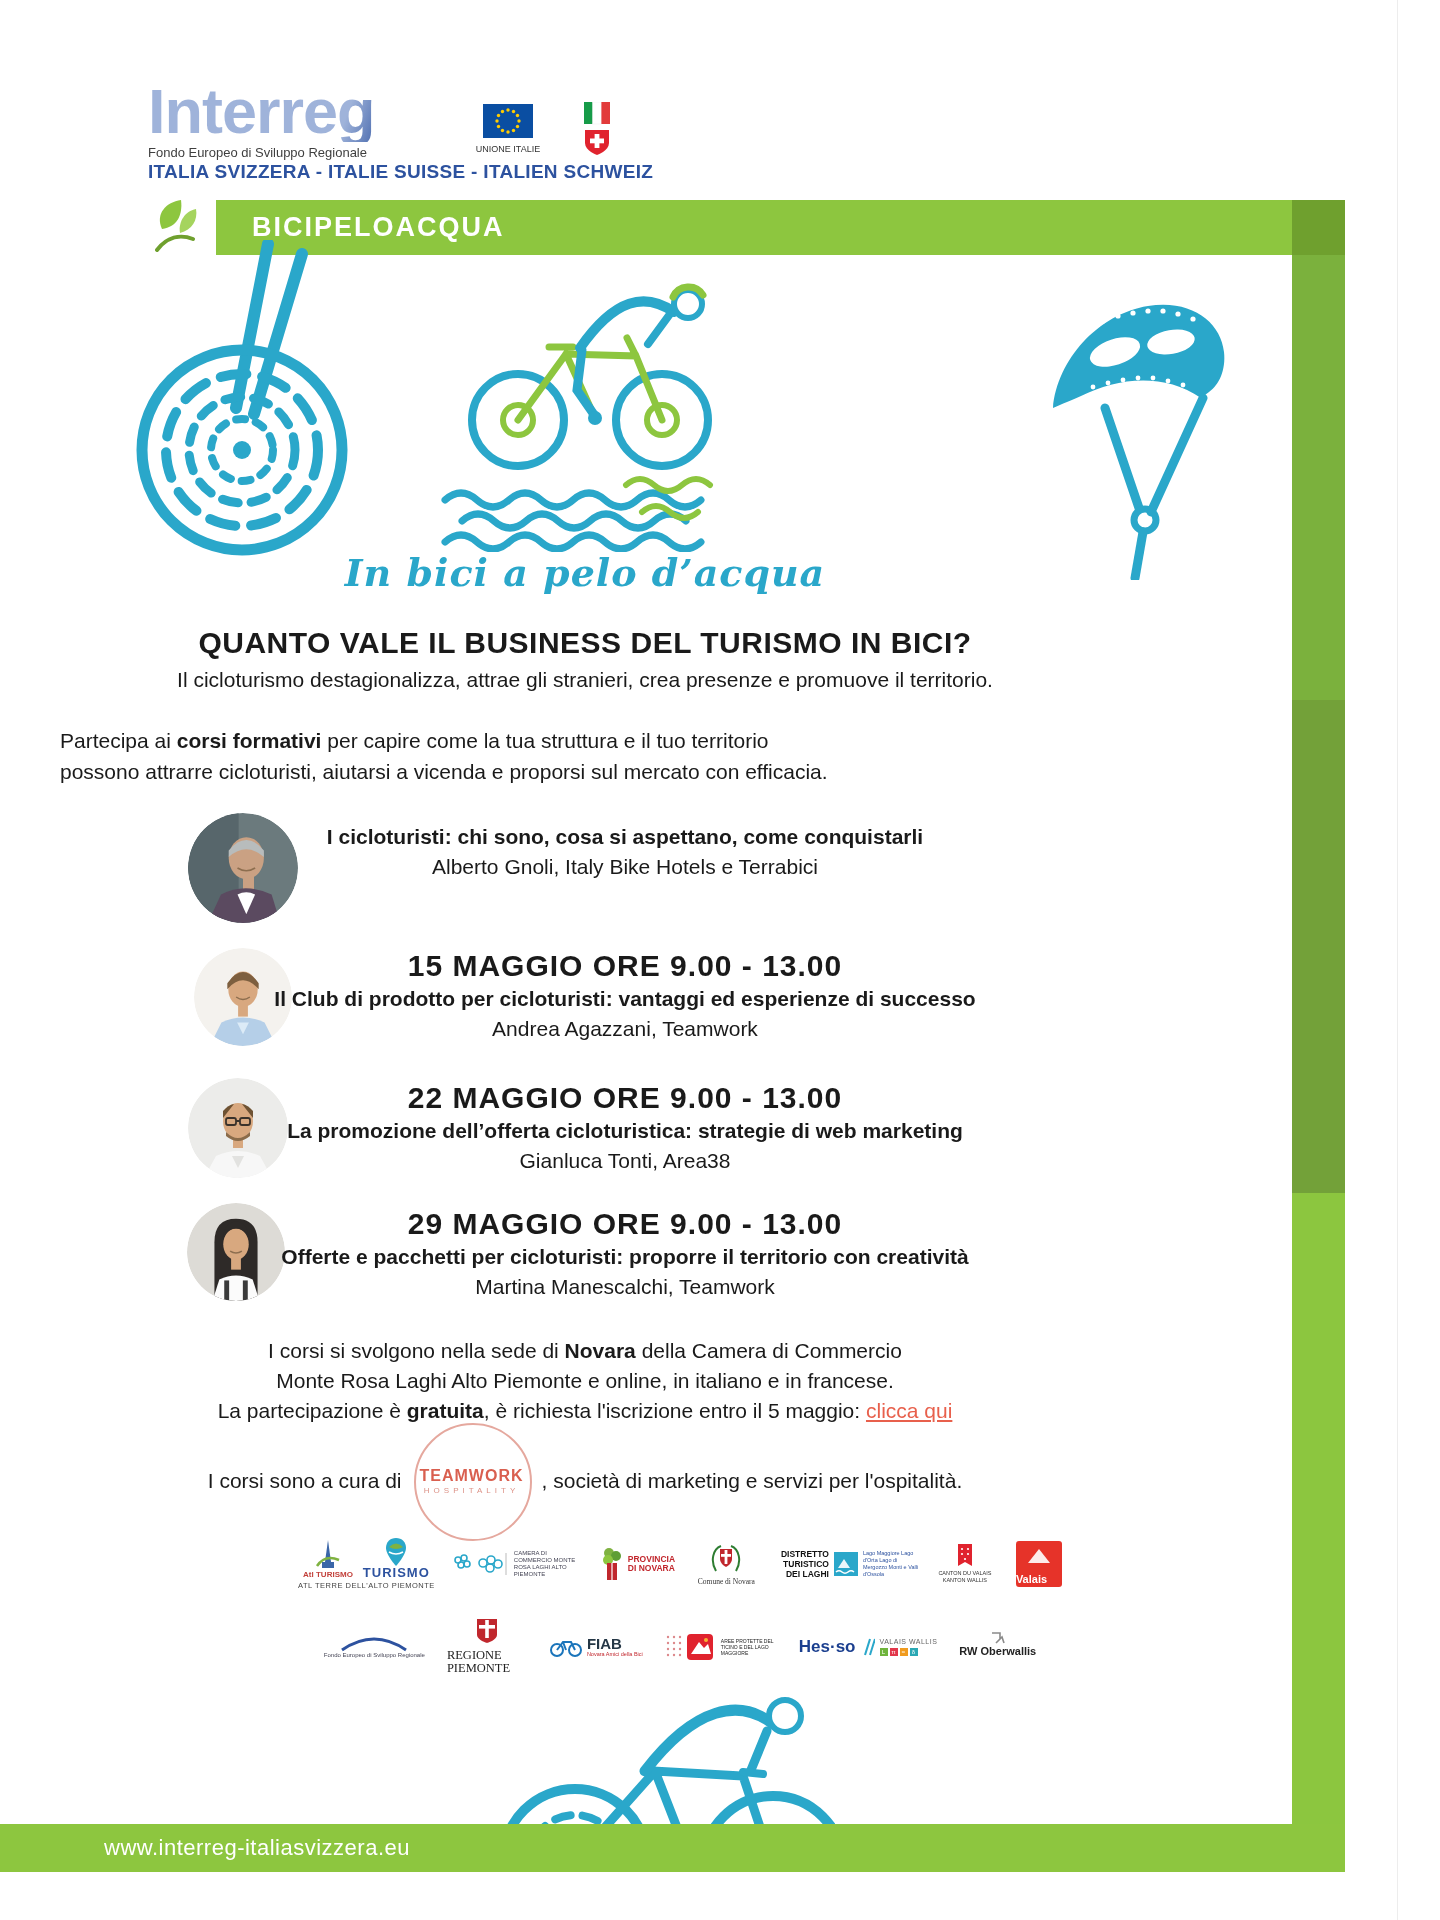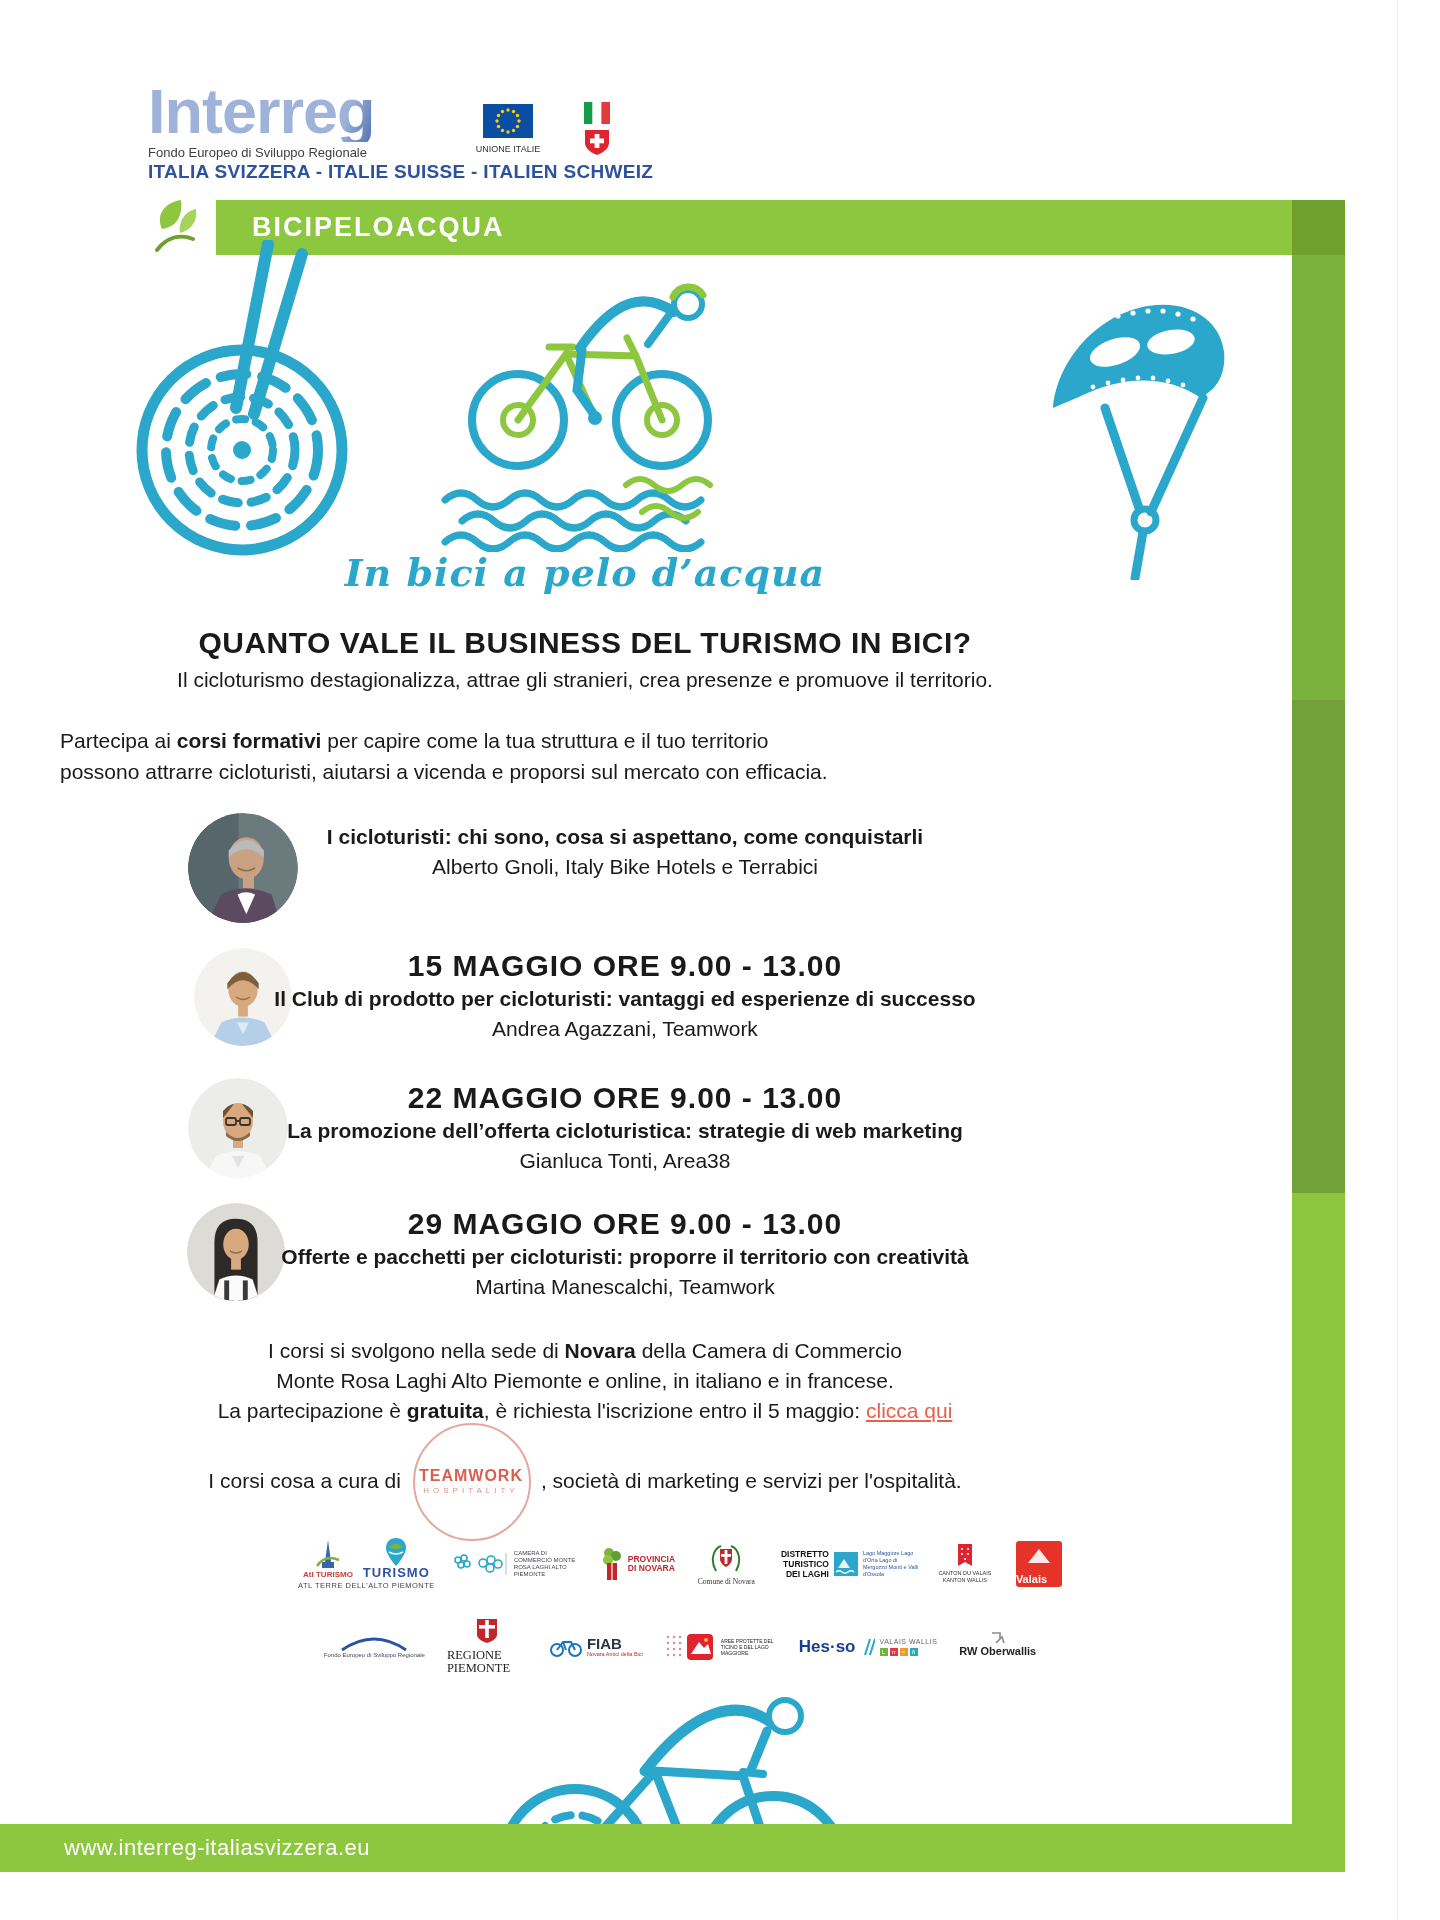--- a/index.html
+++ b/index.html
@@ -79,21 +79,21 @@
   .aree-cap{width:56px;font-size:5px;line-height:6px;color:#222;text-align:left;}
   .hes-name{font-size:17px;font-weight:bold;color:#1B3F8F;line-height:17px;}
   .hes-cap{font-size:7px;color:#666;line-height:8px;letter-spacing:.5px;}
   .hes-sq{display:flex;gap:2px;margin-top:2px;}
   .hes-sq span{width:8px;height:8px;font-size:6px;color:#fff;display:flex;align-items:center;justify-content:center;}
   .rw-name{font-size:11px;font-weight:bold;color:#222;}
   .rw-cap{font-size:4.5px;color:#999;}
 
   
   .footer{left:0;top:1824px;width:1345px;height:48px;background:#8DC63F;}
-  .footer-url{color:#fff;font-size:22px;line-height:48px;padding-left:64px;letter-spacing:.5px;}
+  .footer-url{color:#fff;font-size:22px;line-height:48px;padding-left:104px;letter-spacing:.5px;}
 
   .clip-bottom{overflow:hidden;}
 </style>
 </head>
 <body>
 
 <div class="page">
 
   <div class="abs" style="left:148px;top:82px;">
     <div class="brand">Interreg</div>
@@ -312,21 +312,21 @@
   </div>
 
   <div class="abs location">
     <span>I corsi si svolgono nella sede di </span><b>Novara</b><span> della Camera di Commercio</span><br>
     <span>Monte Rosa Laghi Alto Piemonte e online, in italiano e in francese.</span><br>
     <span>La partecipazione è </span><b>gratuita</b><span>, è richiesta l'iscrizione entro il 5 maggio: </span><a class="link">clicca qui</a>
   </div>
 
   <div class="abs credits">
     <span class="credits-row">
-      <span>I corsi cosa a cura di</span>
+      <span>I corsi sono a cura di</span>
       <span class="tw-logo">
         <span class="tw-circle"></span>
         <span class="tw-top">TEAMWORK</span>
         <span class="tw-bottom">HOSPITALITY</span>
       </span>
       <span>, società di marketing e servizi per l'ospitalità.</span>
     </span>
   </div>
 
   <div class="abs logo-row row1">

